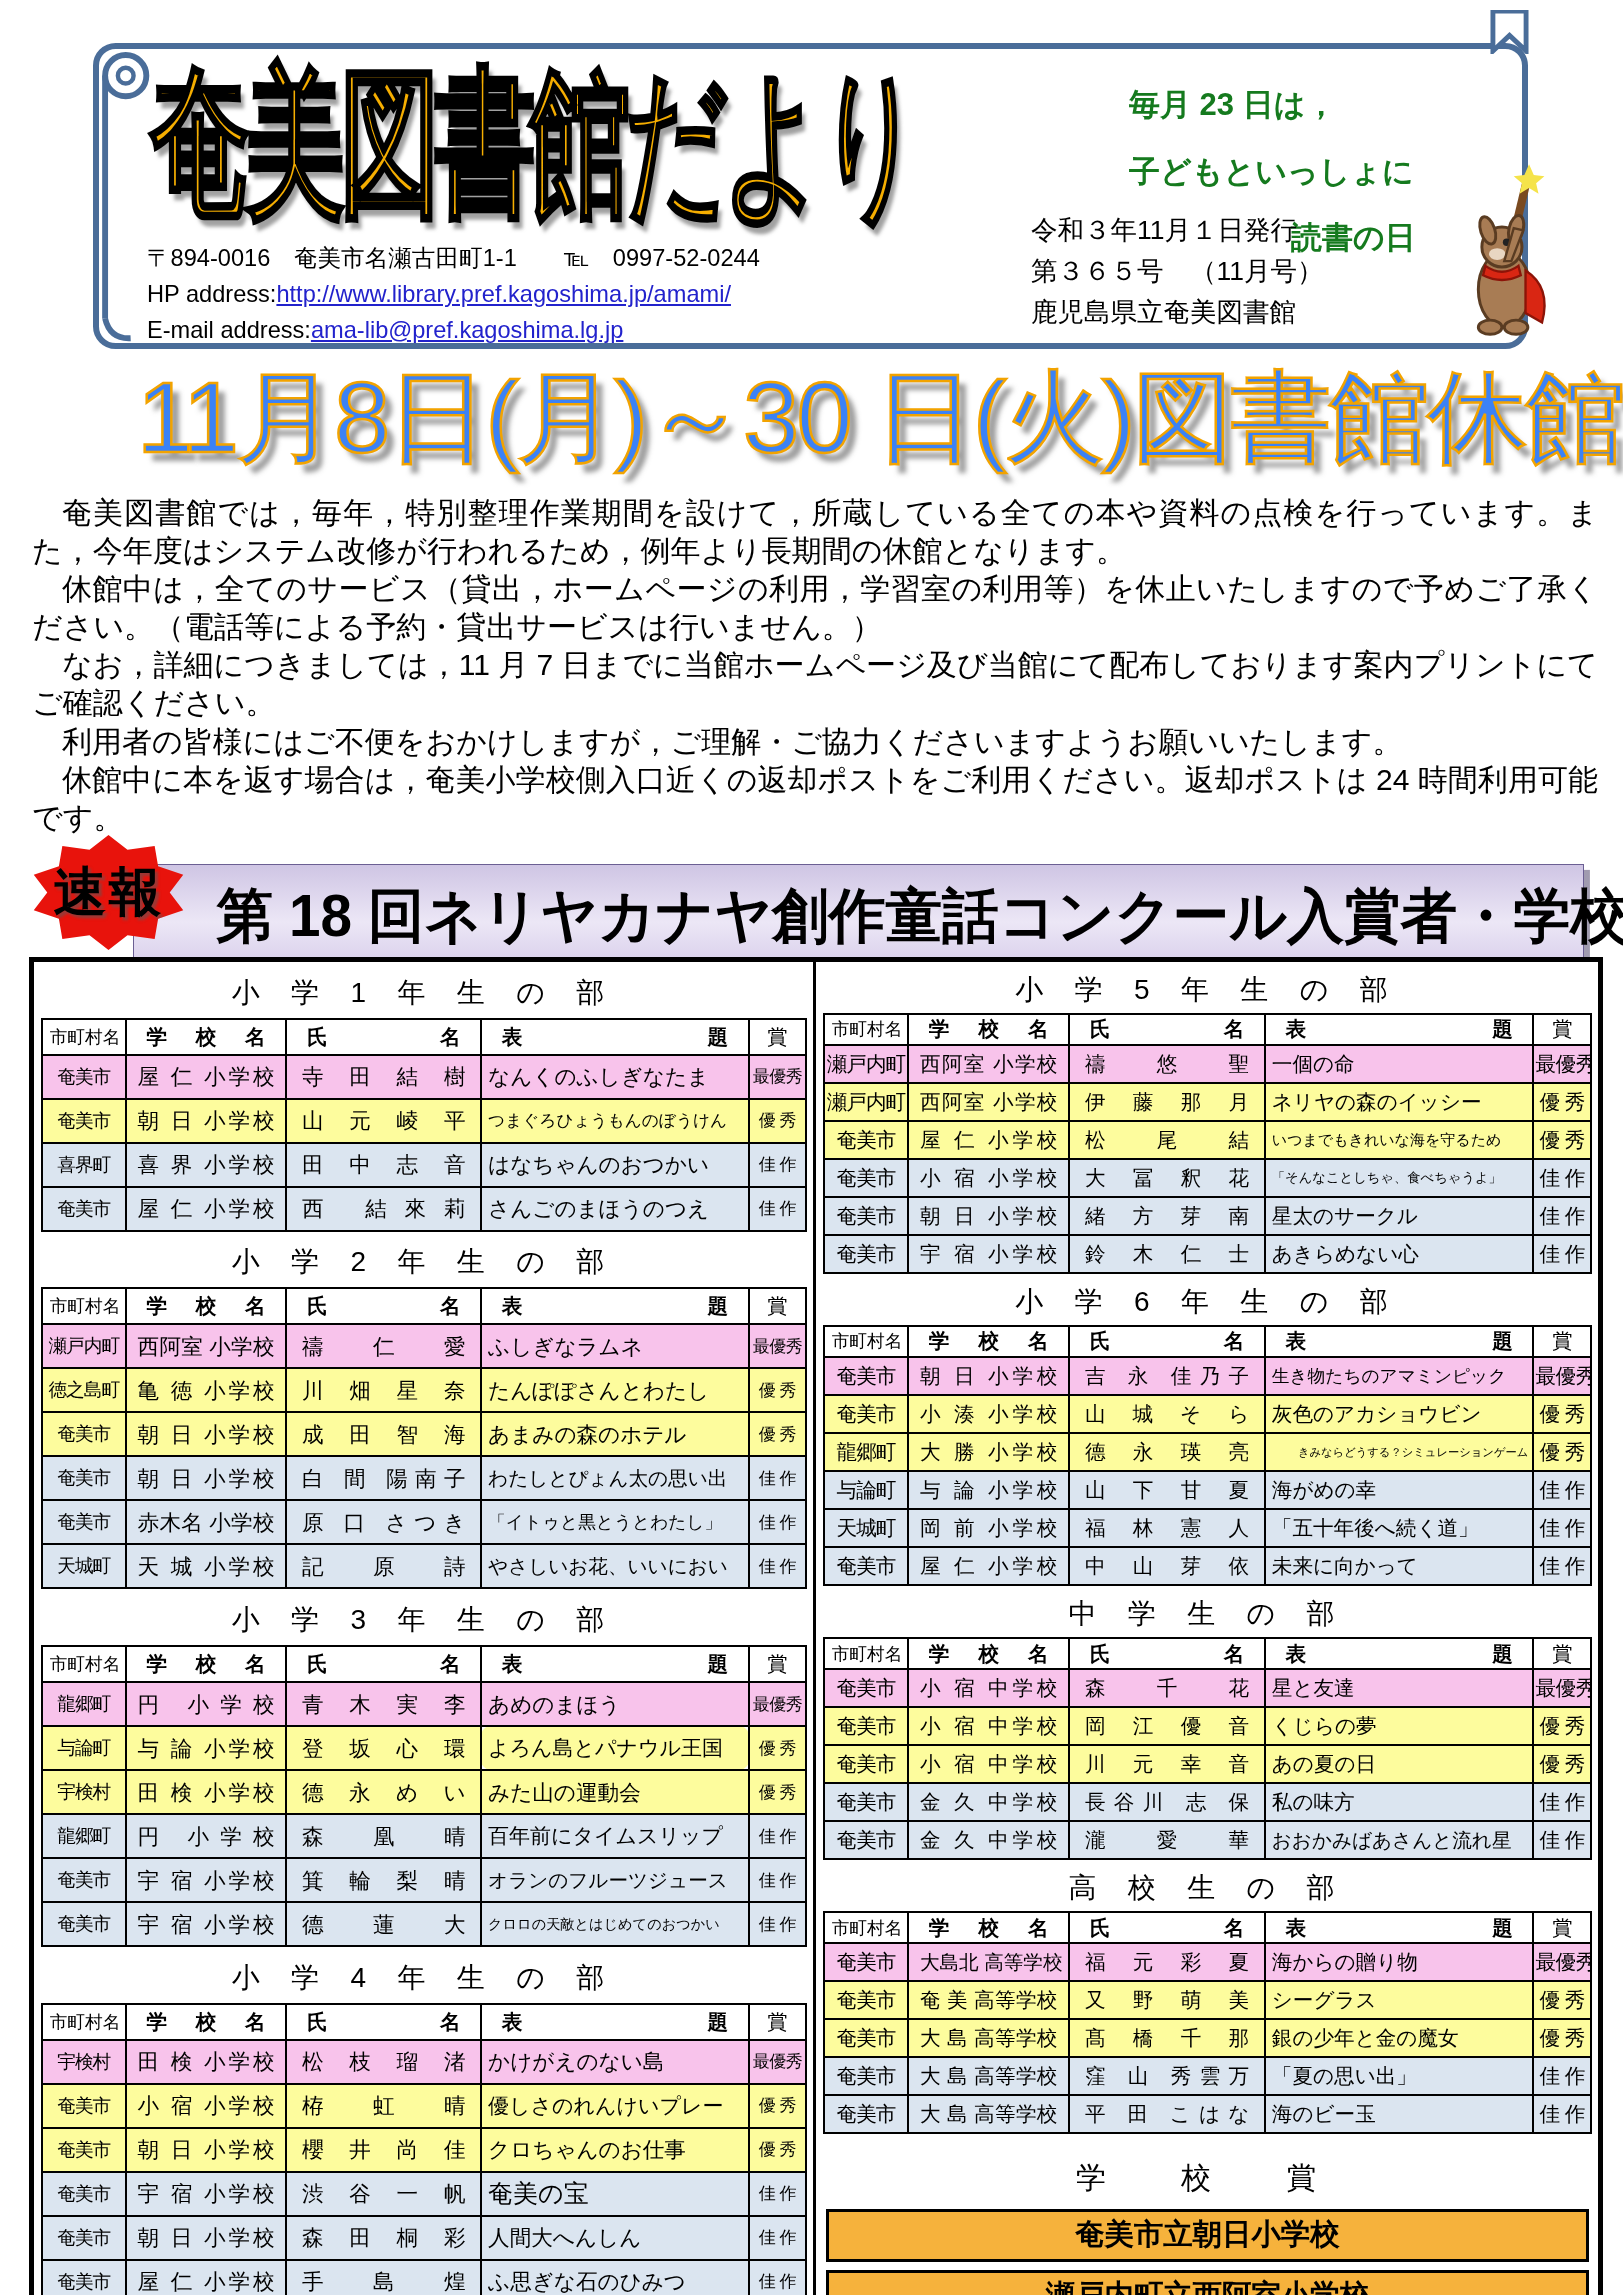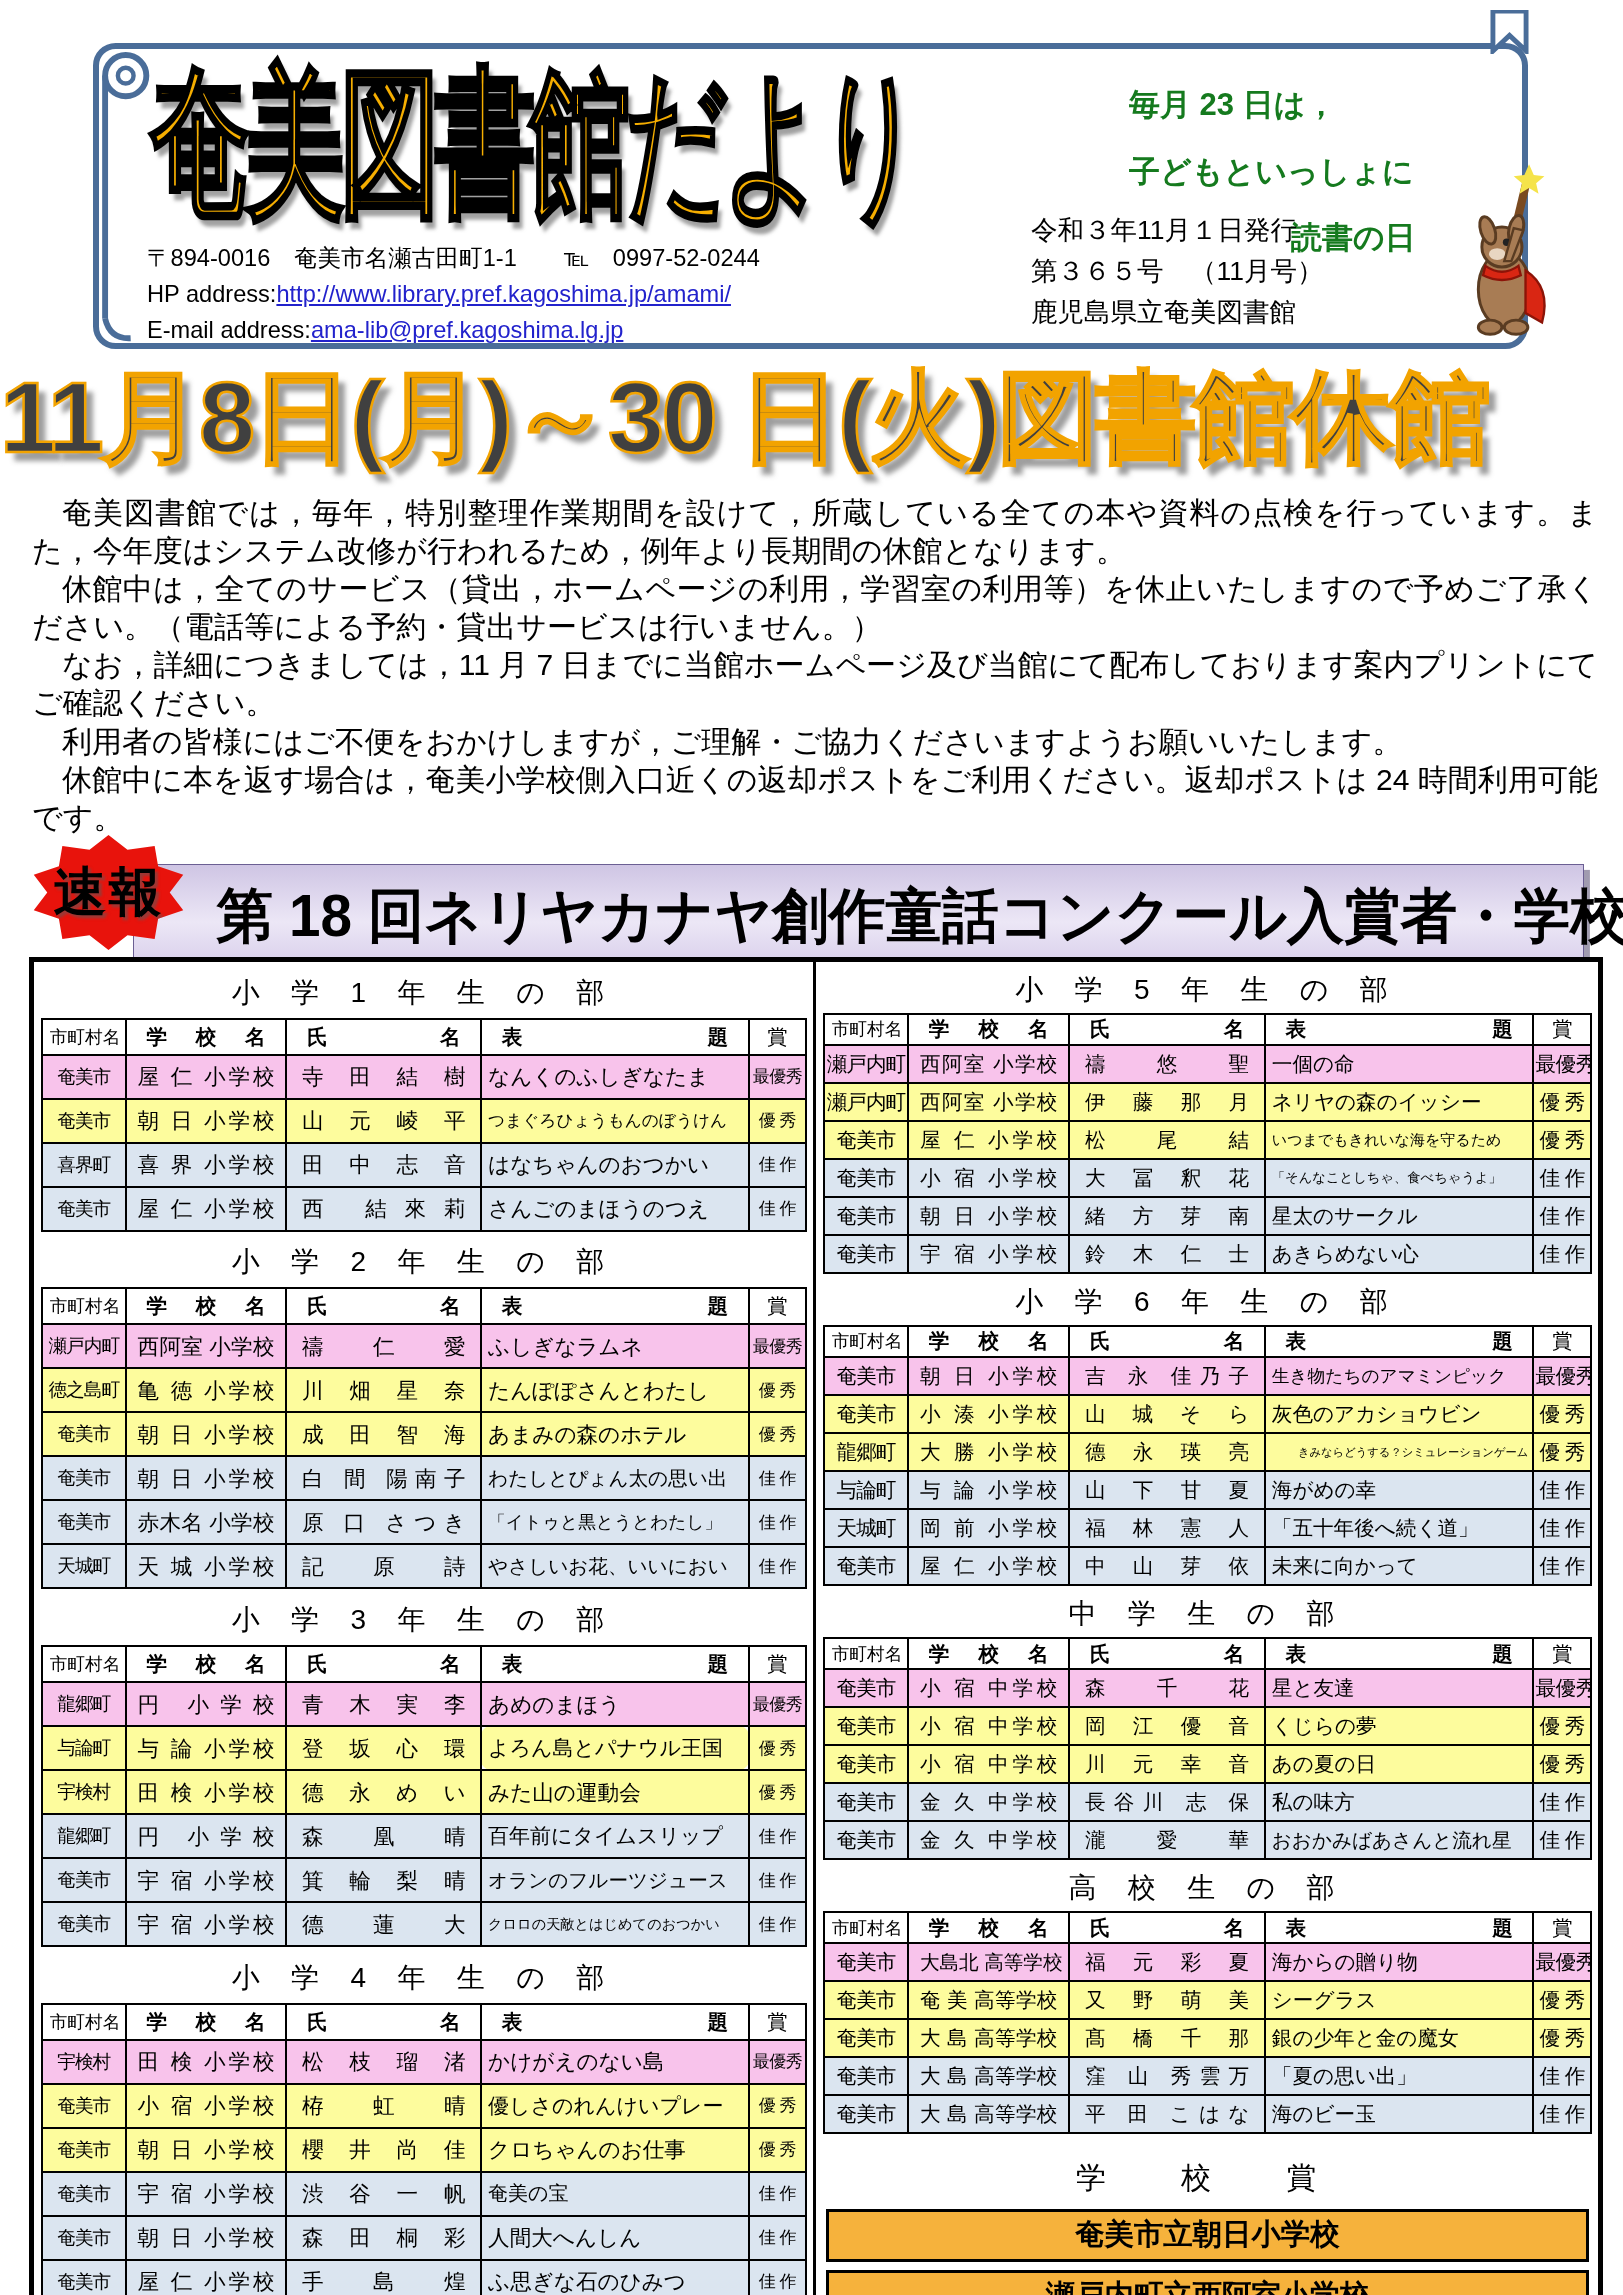--- a/index.html
+++ b/index.html
@@ -18,22 +18,22 @@
           transform:scaleX(.62);transform-origin:left top;}
   .addr{position:absolute;left:147px;top:241px;font-size:23.6px;line-height:1.52;white-space:nowrap;}
   .addr a{color:#2222cc;text-decoration:underline;}
   .slogan{position:absolute;left:1129px;top:72px;font-size:31px;font-weight:bold;
           color:#157a1e;line-height:2.15;white-space:nowrap;}
   .slogan .l3{margin-left:162px;}
   .issue{position:absolute;left:1031px;top:210px;font-size:26.5px;line-height:1.55;white-space:nowrap;}
   .mascot{position:absolute;left:1438px;top:162px;width:142px;height:177px;}
 
   
-  .kyukan{position:absolute;left:0;top:364px;width:100%;text-align:left;
-          font-size:101px;font-weight:bold;line-height:1.05;color:#404040;white-space:nowrap;
+  .kyukan{position:absolute;left:0;top:364px;width:100%;text-align:right;
+          font-size:101px;font-weight:normal;line-height:1.05;color:#3b82f6;white-space:nowrap;
           letter-spacing:-2.9px;-webkit-text-stroke:2.5px #f2a300;
           text-shadow:7.9px 8.8px 4.9px rgba(140,140,140,.85);}
   .body-text{position:absolute;left:32px;top:494px;width:1566px;font-size:30px;line-height:1.27;}
   .body-text p{margin:0;text-indent:1em;text-align:justify;}
 
   
   .banner{position:absolute;left:133px;top:864px;width:1449px;height:104px;
           background:linear-gradient(180deg,#cfc5e4 0%,#ece7f6 55%,#d7cdea 100%);
           border:1.5px solid #6b5f93;box-shadow:5.9px 5.9px 0 rgba(96,88,122,.6);
           display:flex;align-items:center;}
@@ -359,21 +359,21 @@
               <td class="c-city">奄美市</td>
               <td class="c-school" style="font-size: 21.6px;">朝 日 小学校</td>
               <td class="c-name">櫻 井 尚 佳</td>
               <td class="c-title" style="font-size: 21.6px;">クロちゃんのお仕事</td>
               <td class="c-award">優 秀</td>
             </tr>
             <tr class="r-ka">
               <td class="c-city">奄美市</td>
               <td class="c-school" style="font-size: 21.6px;">宇 宿 小学校</td>
               <td class="c-name">渋 谷 一 帆</td>
-              <td class="c-title" style="font-size: 20px;">奄美の宝</td>
+              <td class="c-title" style="font-size: 25px;">奄美の宝</td>
               <td class="c-award">佳 作</td>
             </tr>
             <tr class="r-ka">
               <td class="c-city">奄美市</td>
               <td class="c-school" style="font-size: 21.6px;">朝 日 小学校</td>
               <td class="c-name">森 田 桐 彩</td>
               <td class="c-title" style="font-size: 21.6px;">人間大へんしん</td>
               <td class="c-award">佳 作</td>
             </tr>
             <tr class="r-ka">

